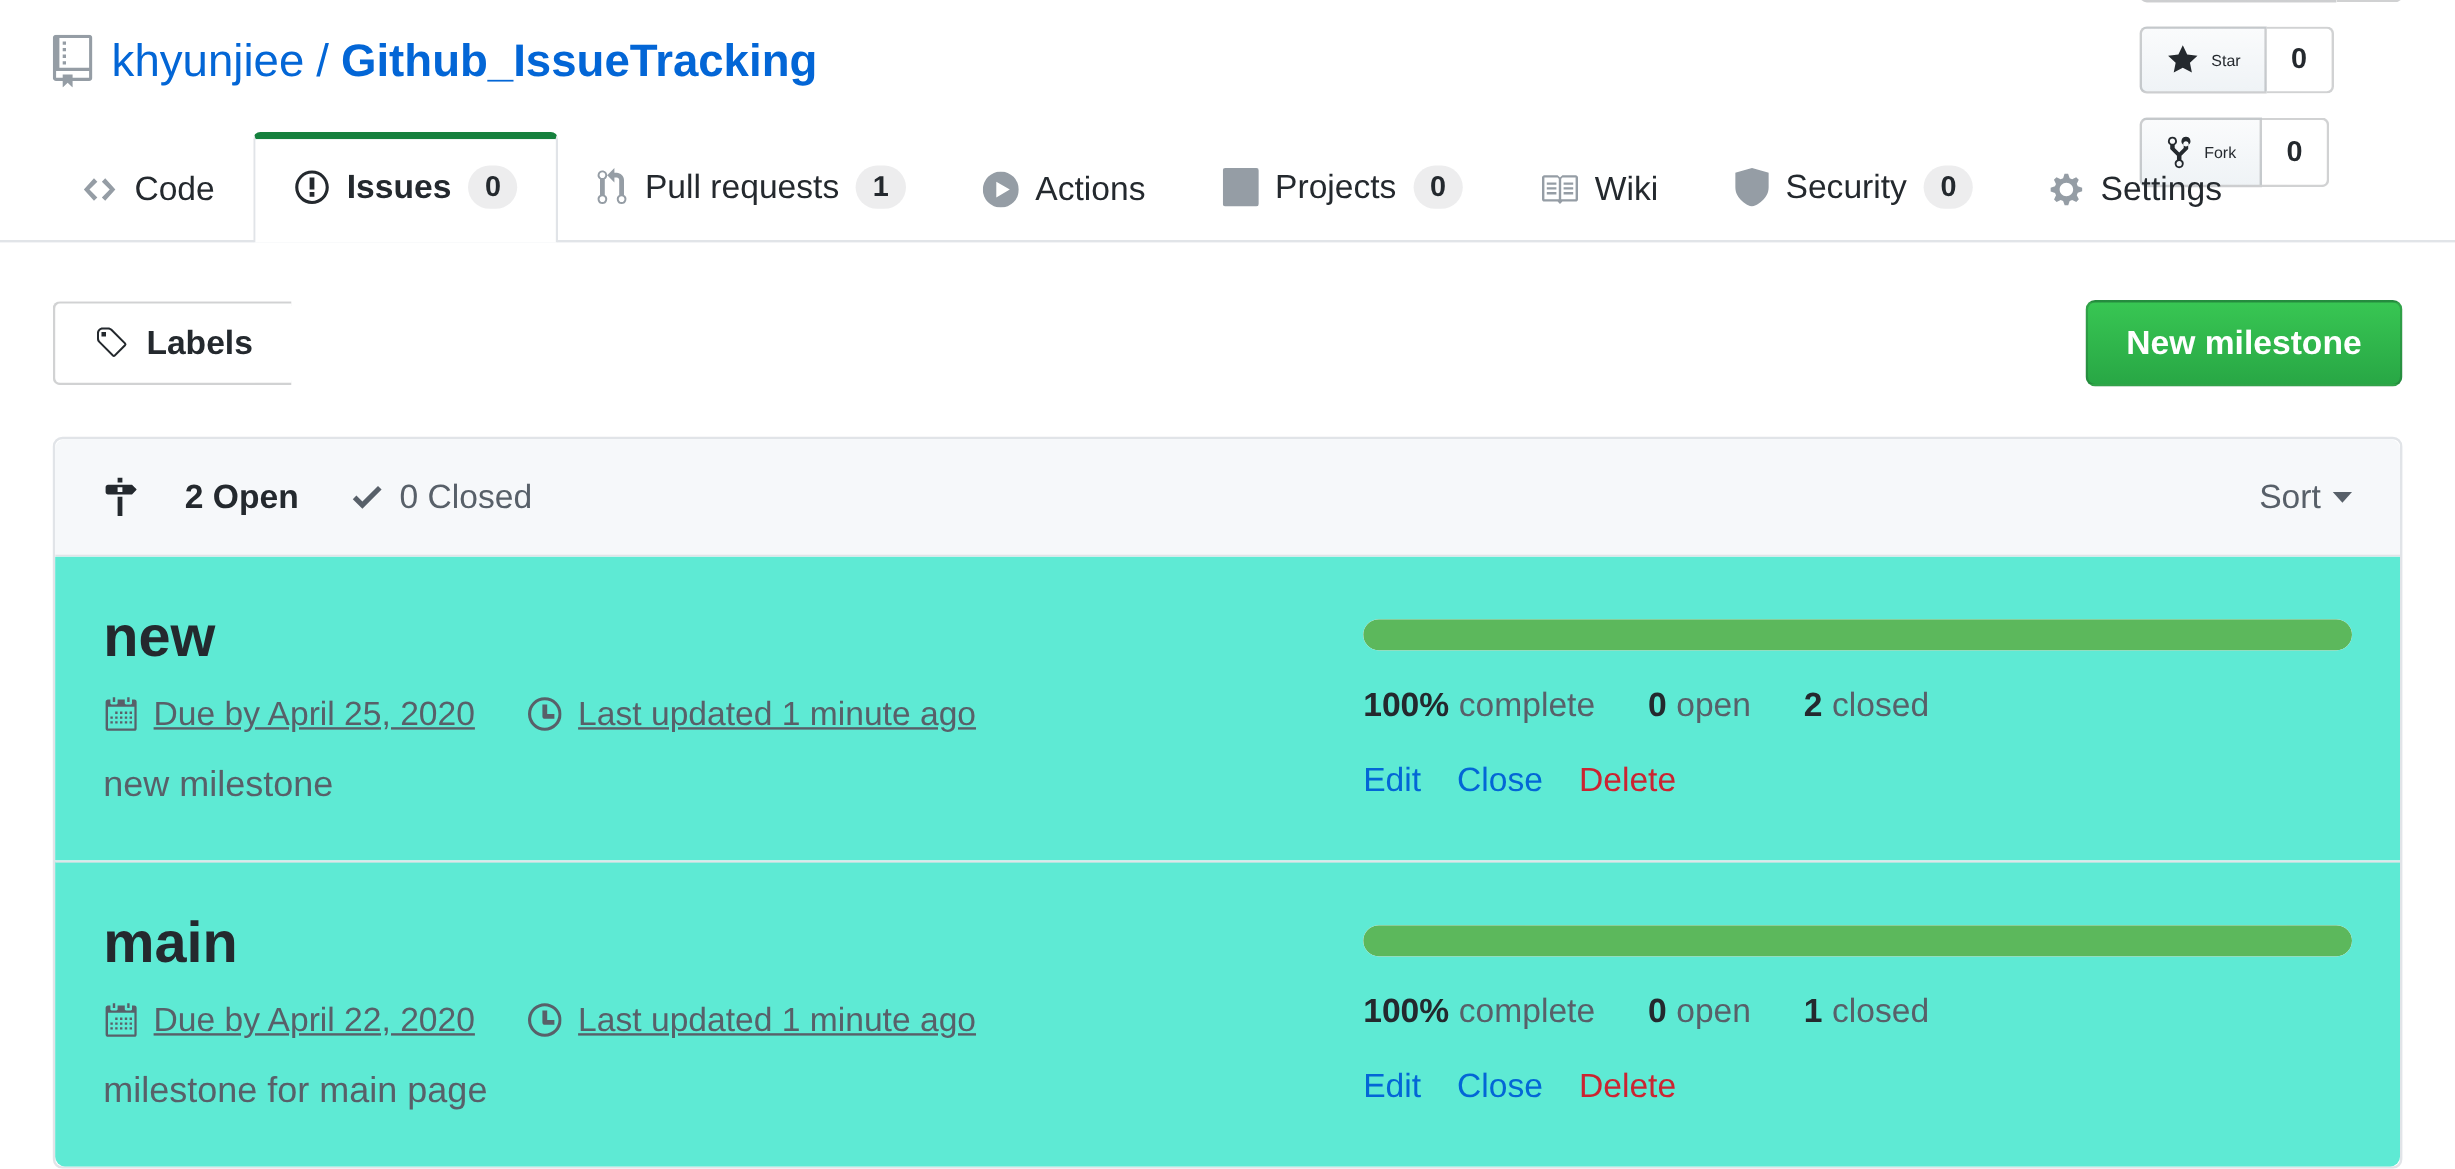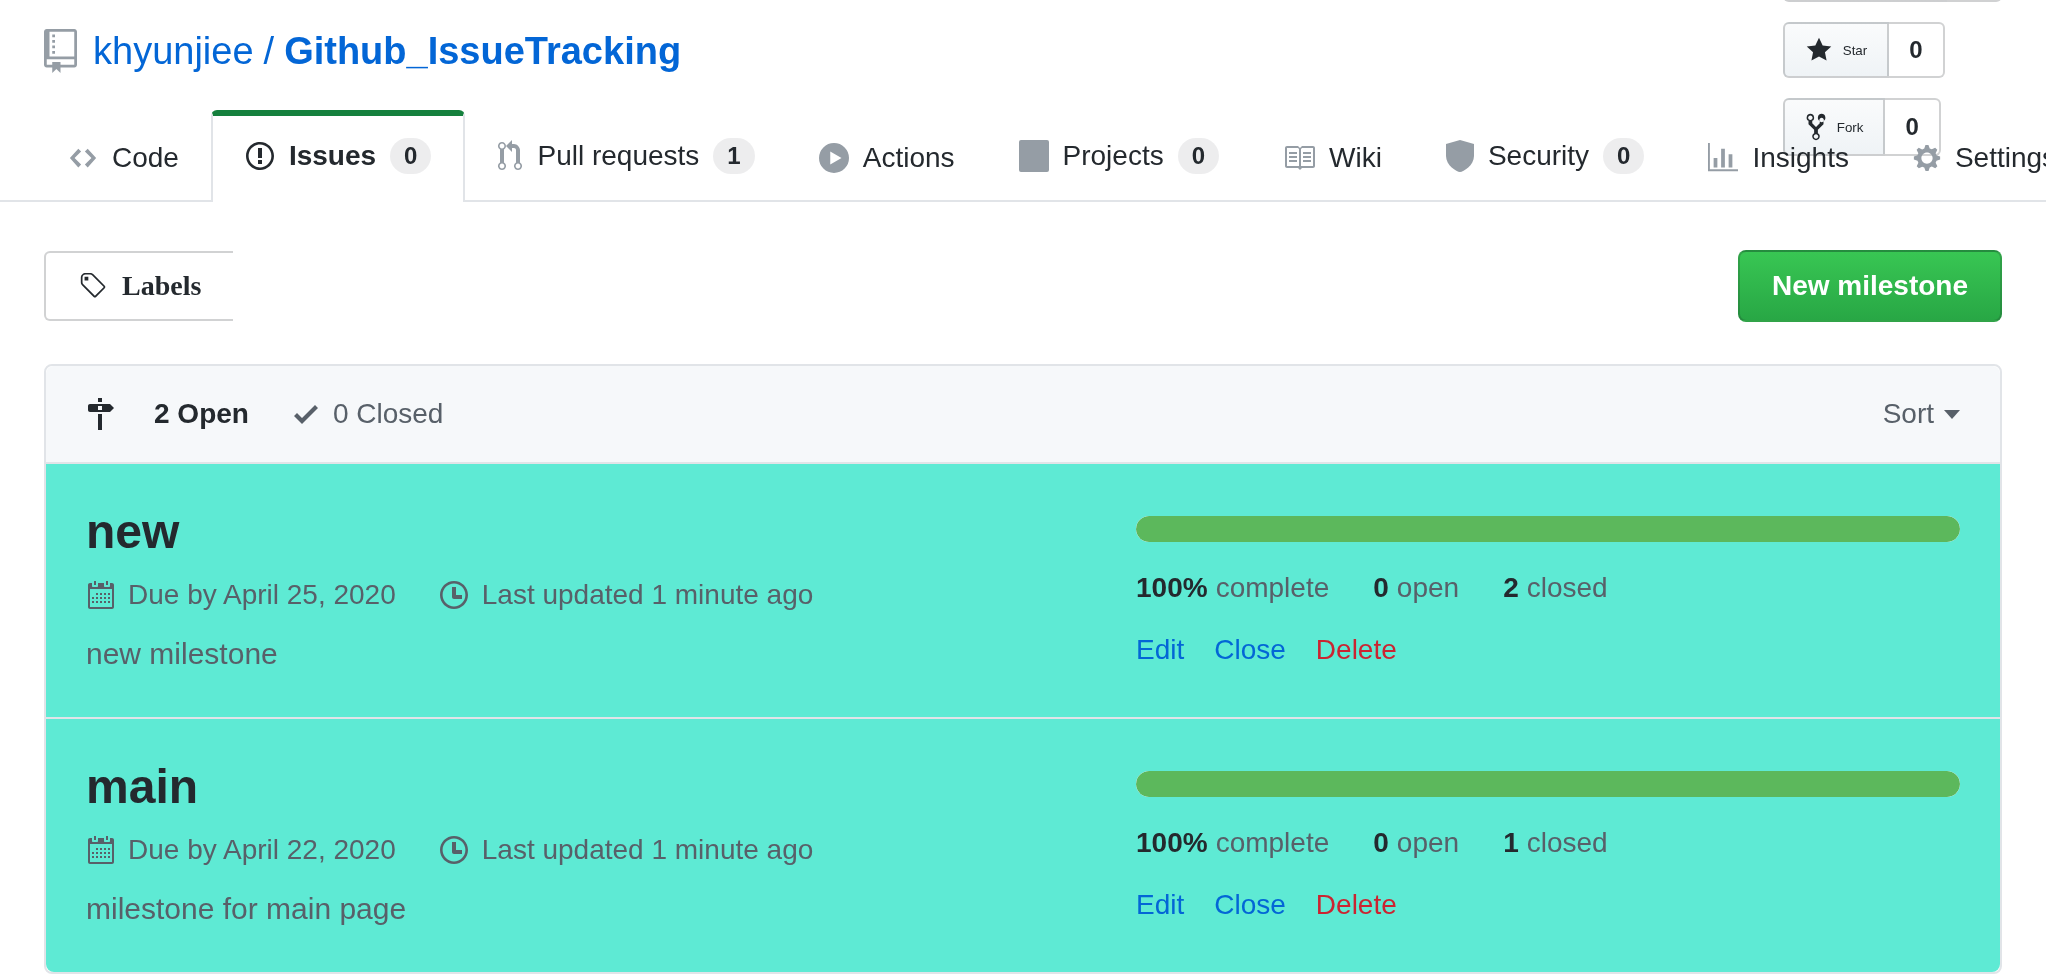--- a/index.html
+++ b/index.html
@@ -72,21 +72,21 @@
     padding: 6px 14px; border-radius: 24px;
     background: rgba(27,31,35,.08); color: #24292e;
   }
 
   
   .subnav { display: flex; justify-content: space-between; align-items: center; padding: 48px 44px 0 44px; }
   .segmented { display: flex; }
   .seg-btn {
     display: flex; align-items: center; gap: 14px;
     font-size: 28px; font-weight: 600; line-height: 1;
-    padding: 18px 32px; cursor: pointer; border: 2px solid rgba(27,31,35,.2); font-family: Liberation Serif, serif;
+    padding: 18px 32px; cursor: pointer; border: 2px solid rgba(27,31,35,.2);
   }
   .seg-btn.labels { background: #ffffff; color: #24292e; border-radius: 6px 0 0 6px; border-right: none; }
   .seg-btn.milestones { background: #0366d6; color: #ffffff; border-color: #0366d6; border-radius: 0 6px 6px 0; }
   .btn-new {
     font-size: 28px; font-weight: 600; color: #ffffff; line-height: 1;
     padding: 20px 32px; border-radius: 8px; cursor: pointer;
     background: linear-gradient(180deg, #38c653, #28a745);
     border: 2px solid rgba(27,31,35,.2);
   }
 
@@ -107,21 +107,21 @@
   .milestone-row {
     display: flex; justify-content: space-between;
     padding: 40px 40px 46px 40px; background: #5eead4;
   }
   .milestone-row + .milestone-row { border-top: 2px solid #e1e4e8; }
   .milestone-row:last-child { border-radius: 0 0 8px 8px; }
 
   .ms-left { flex: 1 1 auto; min-width: 0; }
   .ms-title { font-size: 48px; font-weight: 700; color: #24292e; text-decoration: none; display: inline-block; cursor: pointer; }
   .ms-meta { display: flex; gap: 44px; margin-top: 20px; font-size: 28px; color: #586069; }
-  .meta-item { display: flex; align-items: center; gap: 14px; }
+  .meta-item { display: flex; align-items: center; gap: 14px; text-decoration: underline; }
   .meta-item .m-icon { color: #586069; }
   .ms-desc { margin-top: 26px; font-size: 30px; color: #586069; }
 
   .ms-right { flex: 0 0 824px; width: 824px; margin-left: 60px; padding-top: 12px; }
   .progress-track { width: 100%; height: 26px; border-radius: 13px; background: #eaecef; overflow: hidden; }
   .progress-fill { height: 100%; border-radius: 13px; background: #5cb85c; }
   .ms-stats { display: flex; gap: 44px; margin-top: 30px; font-size: 28px; color: #586069; }
   .ms-stats .num { font-weight: 700; color: #24292e; margin-right: 8px; }
   .ms-actions { display: flex; gap: 30px; margin-top: 30px; font-size: 28px; }
   .ms-actions a { text-decoration: none; cursor: pointer; }
@@ -244,28 +244,20 @@
   <a class="tab">
     <span class="tab-icon">
       <svg width="28" height="32" viewBox="0 0 14 16">
           <path d="M0 2l7-2 7 2v6.02C14 12.69 8.69 16 7 16c-1.69 0-7-3.31-7-7.98V2zm1 .75L7 1l6 1.75v5.268C13 12.104 8.449 15 7 15c-1.449 0-6-2.896-6-6.982V2.75zm1 .75L7 2v12c-1.207 0-5-2.482-5-5.985V3.5z"></path>
         </svg>
     </span>
     <span>Security</span>
     <span class="counter">0</span>
   </a>
 
-  <a class="tab">
-    <span class="tab-icon">
-      <svg width="30" height="30" viewBox="0 0 16 16">
-          <path d="M16 14v1H0V0h1v14h15zM5 13H3V8h2v5zm4 0H7V3h2v10zm4 0h-2V6h2v7z"></path>
-        </svg>
-    </span>
-    <span>Insights</span>
-  </a>
 
   <a class="tab">
     <span class="tab-icon">
       <svg width="28" height="30" viewBox="0 0 14 16">
           <path d="M14 8.77v-1.6l-1.94-.64-.45-1.09.88-1.84-1.13-1.13-1.81.91-1.09-.45-.69-1.92h-1.6l-.63 1.94-1.11.45-1.84-.88-1.13 1.13.91 1.81-.45 1.09L0 7.23v1.59l1.94.64.45 1.09-.88 1.84 1.13 1.13 1.81-.91 1.09.45.69 1.92h1.59l.63-1.94 1.11-.45 1.84.88 1.13-1.13-.92-1.81.47-1.09L14 8.75v.02zM7 11c-1.66 0-3-1.34-3-3s1.34-3 3-3 3 1.34 3 3-1.34 3-3 3z"></path>
         </svg>
     </span>
     <span>Settings</span>
   </a>
 </nav>

